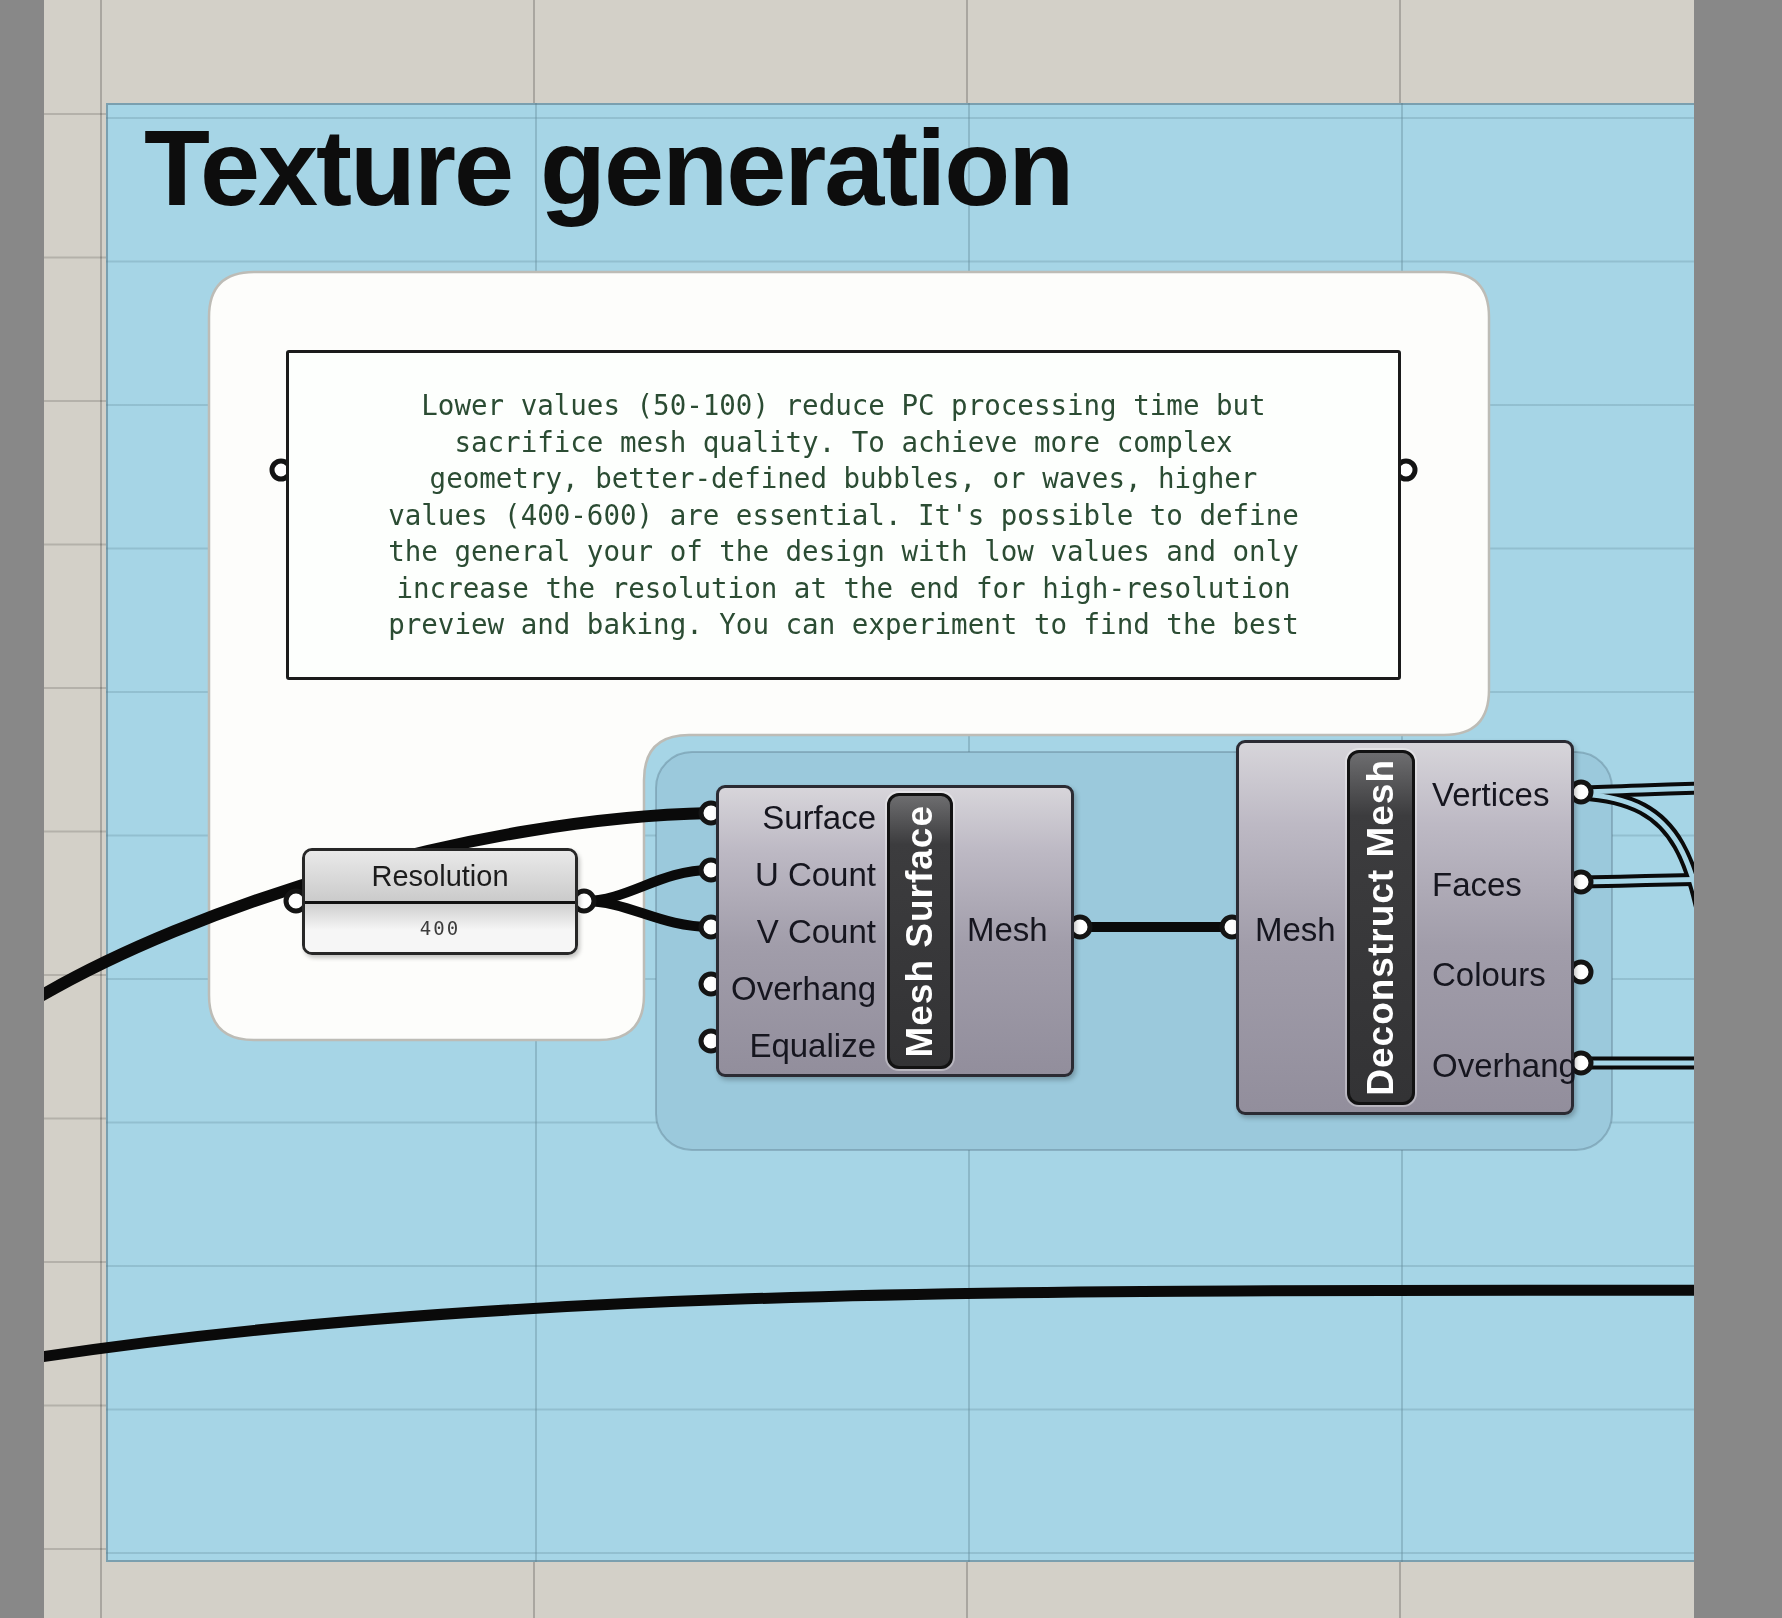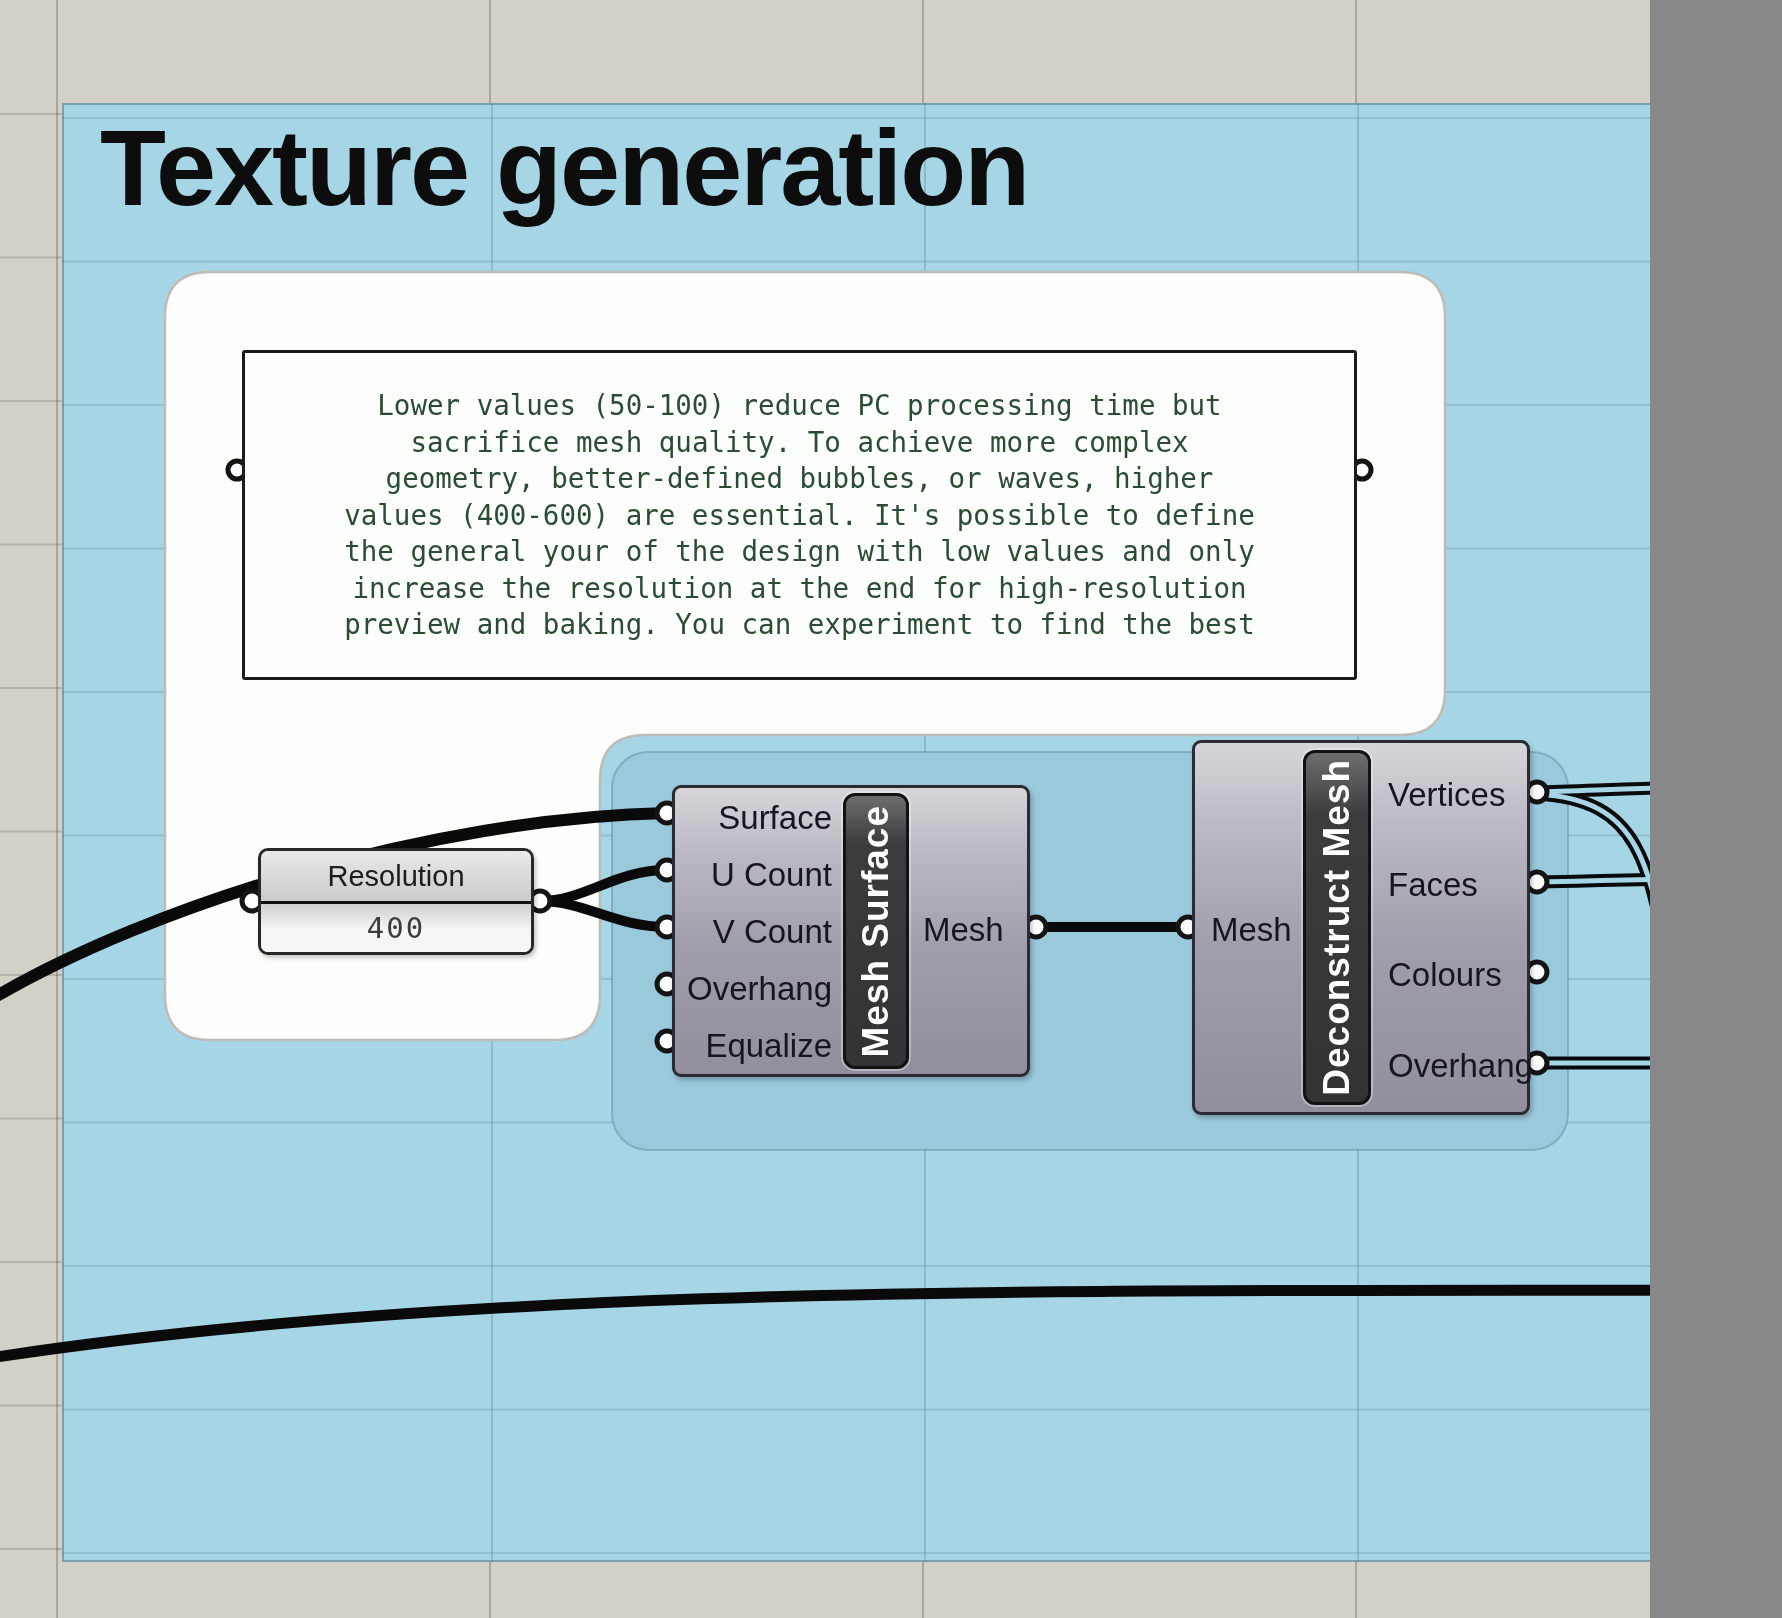--- a/index.html
+++ b/index.html
@@ -3,21 +3,21 @@
 <meta charset="utf-8">
 <style>
   html,body{margin:0;padding:0;background:#888;}
   #canvas{position:relative;width:1650px;height:1618px;overflow:hidden;
     background-color:#d3d0c8;
     background-image:
       linear-gradient(90deg, rgba(0,0,0,.20) 2px, transparent 2px),
       linear-gradient(rgba(0,0,0,.15) 2px, transparent 2px);
     background-size:433px 100%, 100% 143.5px;
     background-position:56px 0, 0 113px;
-    font-family:"Liberation Sans", sans-serif;}
+    font-family:"Liberation Sans", sans-serif;margin-left:44px;}
   .abs{position:absolute;}
   #blue-group{left:62px;top:103px;width:1720px;height:1459px;
     background-color:#a6d5e6;
     background-image:
       linear-gradient(90deg, rgba(100,140,155,.40) 2px, transparent 2px),
       linear-gradient(rgba(100,140,155,.30) 2px, transparent 2px);
     background-size:433px 100%, 100% 143.5px;
     background-position:427px 0, 0 12px;
     border:2px solid rgba(85,115,130,.55);box-sizing:border-box;}
   #page-title{left:100px;top:114px;font-size:108px;font-weight:bold;
@@ -31,21 +31,21 @@
     font-size:27.5px;line-height:36.6px;color:#2b4c33;white-space:pre;}
   
   #resolution-panel{left:258px;top:848px;width:276px;height:107px;box-sizing:border-box;
     background:#f4f4f4;border:3px solid #272727;border-radius:10px;overflow:hidden;
     box-shadow:2px 3px 4px rgba(0,0,0,.22);}
   #resolution-header{height:50px;background:linear-gradient(#e9e9e9,#cbcbcb);
     border-bottom:3px solid #111;display:flex;align-items:center;justify-content:center;
     font-size:29px;color:#1c1c1c;}
   #resolution-value{height:48px;background:linear-gradient(#cfcfcf,#f6f6f6 55%);
     display:flex;align-items:center;justify-content:center;
-    font-family:"DejaVu Sans Mono", monospace;font-size:29px;color:#3c3c3c;letter-spacing:2px;}
+    font-family:"DejaVu Sans Mono", monospace;font-size:19px;color:#3c3c3c;letter-spacing:2px;}
   
   .component{box-sizing:border-box;border:3px solid #2b2b33;border-radius:9px;
     background:linear-gradient(180deg,#d7d5da 0%,#bdb9c4 22%,#a19daa 55%,#928e9c 100%);
     box-shadow:2px 3px 5px rgba(0,0,0,.25);}
   .port-label{font-size:33px;color:#16161f;line-height:57px;height:57px;}
   .vtag{position:absolute;box-sizing:border-box;background:linear-gradient(180deg,#6d6d6f,#3c3c3e 18%,#333335);
     border:3px solid #121212;border-radius:12px;display:flex;align-items:center;justify-content:center;
     box-shadow:0 0 0 2px rgba(255,255,255,.35);}
   .vtag span{writing-mode:vertical-rl;transform:rotate(180deg);
     color:#fff;font-weight:bold;font-size:37px;white-space:nowrap;letter-spacing:1px;}

